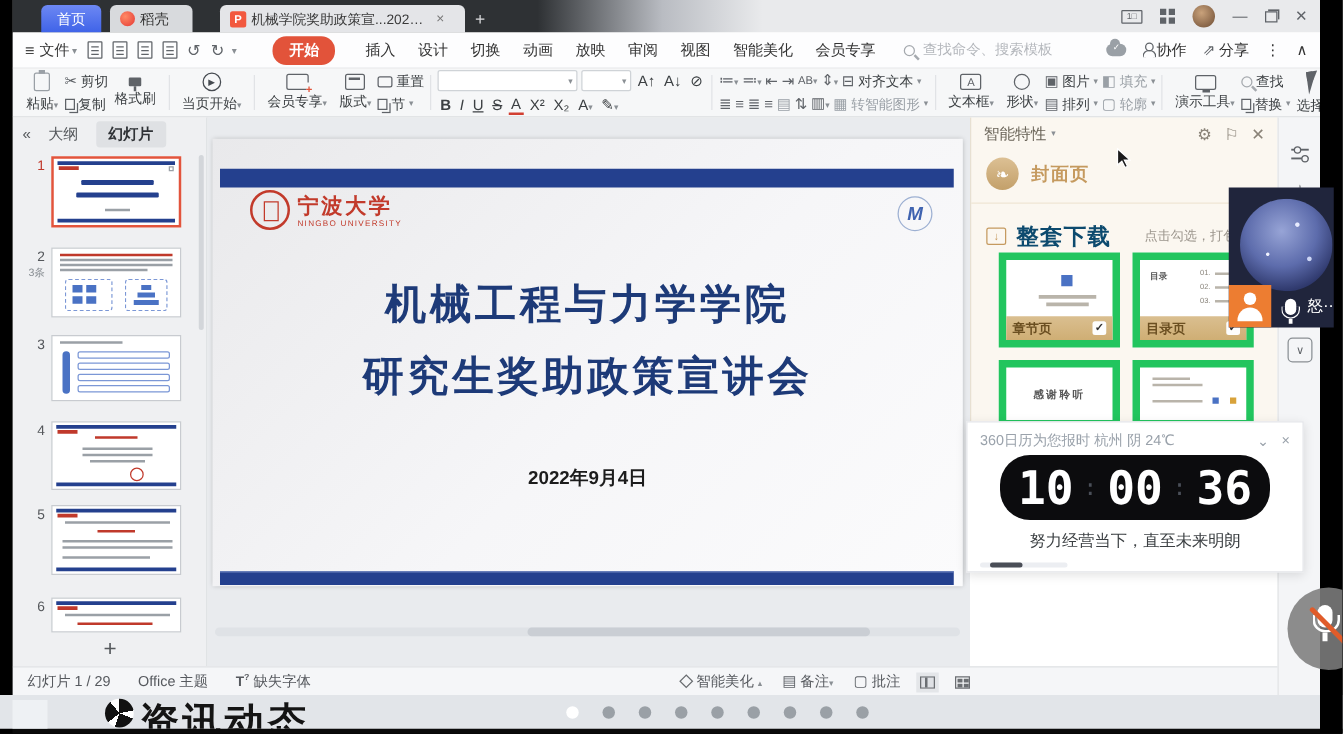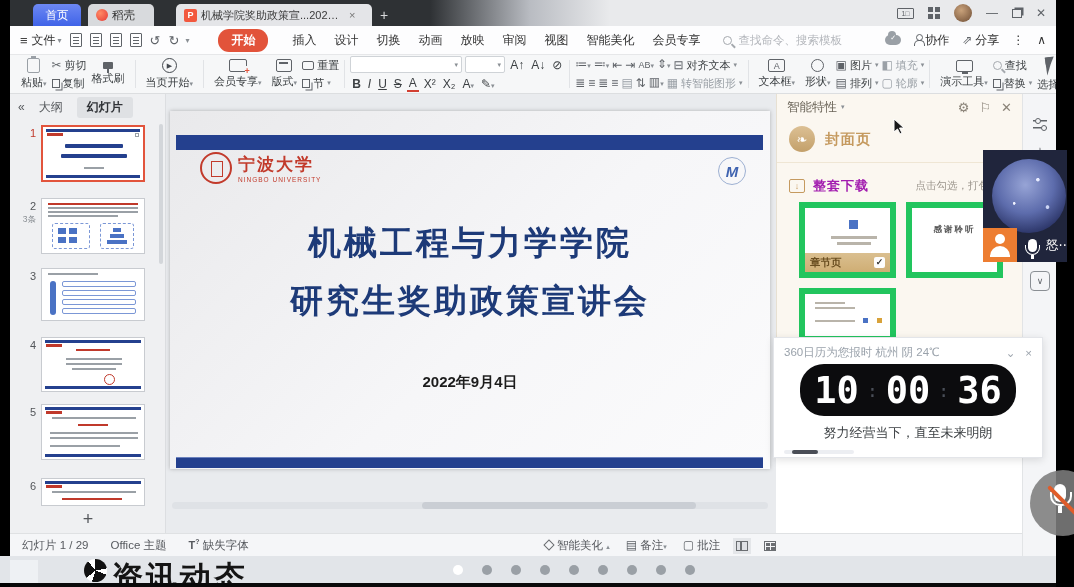--- a/index.html
+++ b/index.html
@@ -152,21 +152,21 @@
   
   .panel { position:absolute; left:766px; top:94px; width:246px; height:340px; background:#fbf7f0; border-left:1px solid #e7e0d2; }
   .p-head { display:flex; align-items:center; height:26px; padding:0 10px; font-size:12.5px; color:#6a6458; gap:4px; }
   .p-hicons { margin-left:auto; display:flex; gap:10px; color:#8a8378; font-size:13px; }
   .p-cover { display:flex; align-items:center; gap:10px; padding:6px 12px 10px; border-bottom:1px solid #efe6d4; }
   .p-cover-ic { width:26px; height:26px; border-radius:50%; background:linear-gradient(#dcc094,#c3a06a); color:#fff;
     display:flex; align-items:center; justify-content:center; font-size:13px; }
   .p-cover-label { color:#c59a5f; font-size:14.5px; font-weight:bold; letter-spacing:1px; }
   .p-bundle { display:flex; align-items:center; gap:8px; padding:14px 12px 8px; }
   .p-box-ic { width:16px; height:14px; border:1.5px solid #c59a5f; border-radius:2px; color:#c59a5f; font-size:9px; display:flex; align-items:center; justify-content:center; }
-  .p-bundle-label { font-size:13px; font-weight:bold; color:#a21caf; letter-spacing:1px; }
+  .p-bundle-label { font-size:18px; font-weight:bold; color:#0c4a6e; letter-spacing:1px; }
   .p-hint { margin-left:auto; font-size:10.5px; color:#9b958c; }
   .cards { position:absolute; left:22px; top:108px; width:204px; display:flex; flex-wrap:wrap; gap:10px; }
   .card { width:97px; background:#fff; border:6px solid #22c55e; }
   .card-prev { height:45px; position:relative; overflow:hidden; }
   .card-label { height:19px; background:linear-gradient(#dabf90,#cfae74); display:flex; align-items:center;
     padding:0 5px; font-size:10.5px; color:#6b4f21; font-weight:bold; }
   .chk { margin-left:auto; width:11px; height:11px; background:#fdfdfd; border-radius:2px; color:#2f2f2f; font-size:9px; line-height:11px; text-align:center; }
   .cp-sq { position:absolute; left:44px; top:12px; width:9px; height:9px; background:#4a72c4; }
   .cp-line { position:absolute; height:2.5px; background:#b9b4aa; }
   .cp-toc { position:absolute; left:8px; top:8px; font-size:7px; font-weight:bold; color:#555; }
@@ -612,20 +612,35 @@
             <span class="cp-sq"></span>
             <span class="cp-line" style="left:26px; top:28px; width:46px"></span>
             <span class="cp-line" style="left:32px; top:34px; width:34px"></span>
           </div>
           <div class="card-label">
               <span>章节页</span>
             <span class="chk">✓</span>
             </div>
         </div>
         <div class="card">
+          <div class="card-prev">
+            <span class="cp-toc">目录</span>
+            <span class="cp-item" style="left:48px; top:8px">01.</span>
+            <span class="cp-item" style="left:48px; top:19px">02.</span>
+            <span class="cp-item" style="left:48px; top:30px">03.</span>
+            <span class="cp-line" style="left:60px; top:10px; width:28px; height:1.5px"></span>
+            <span class="cp-line" style="left:60px; top:21px; width:28px; height:1.5px"></span>
+            <span class="cp-line" style="left:60px; top:32px; width:28px; height:1.5px"></span>
+          </div>
+          <div class="card-label">
+              <span>目录页</span>
+            <span class="chk">✓</span>
+            </div>
+        </div>
+        <div class="card">
           <div class="card-prev" style="height:42px">
             <span class="cp-thanks">感谢聆听</span>
           </div>
         </div>
         <div class="card">
           <div class="card-prev" style="height:42px">
             <span class="cp-line" style="left:10px; top:8px; width:30px; height:2px"></span>
             <span class="cp-line" style="left:10px; top:13px; width:40px; height:2px"></span>
             <span class="cp-dot" style="left:58px; top:24px; background:#4a72c4"></span>
             <span class="cp-dot" style="left:72px; top:24px; background:#d8a23a"></span>

